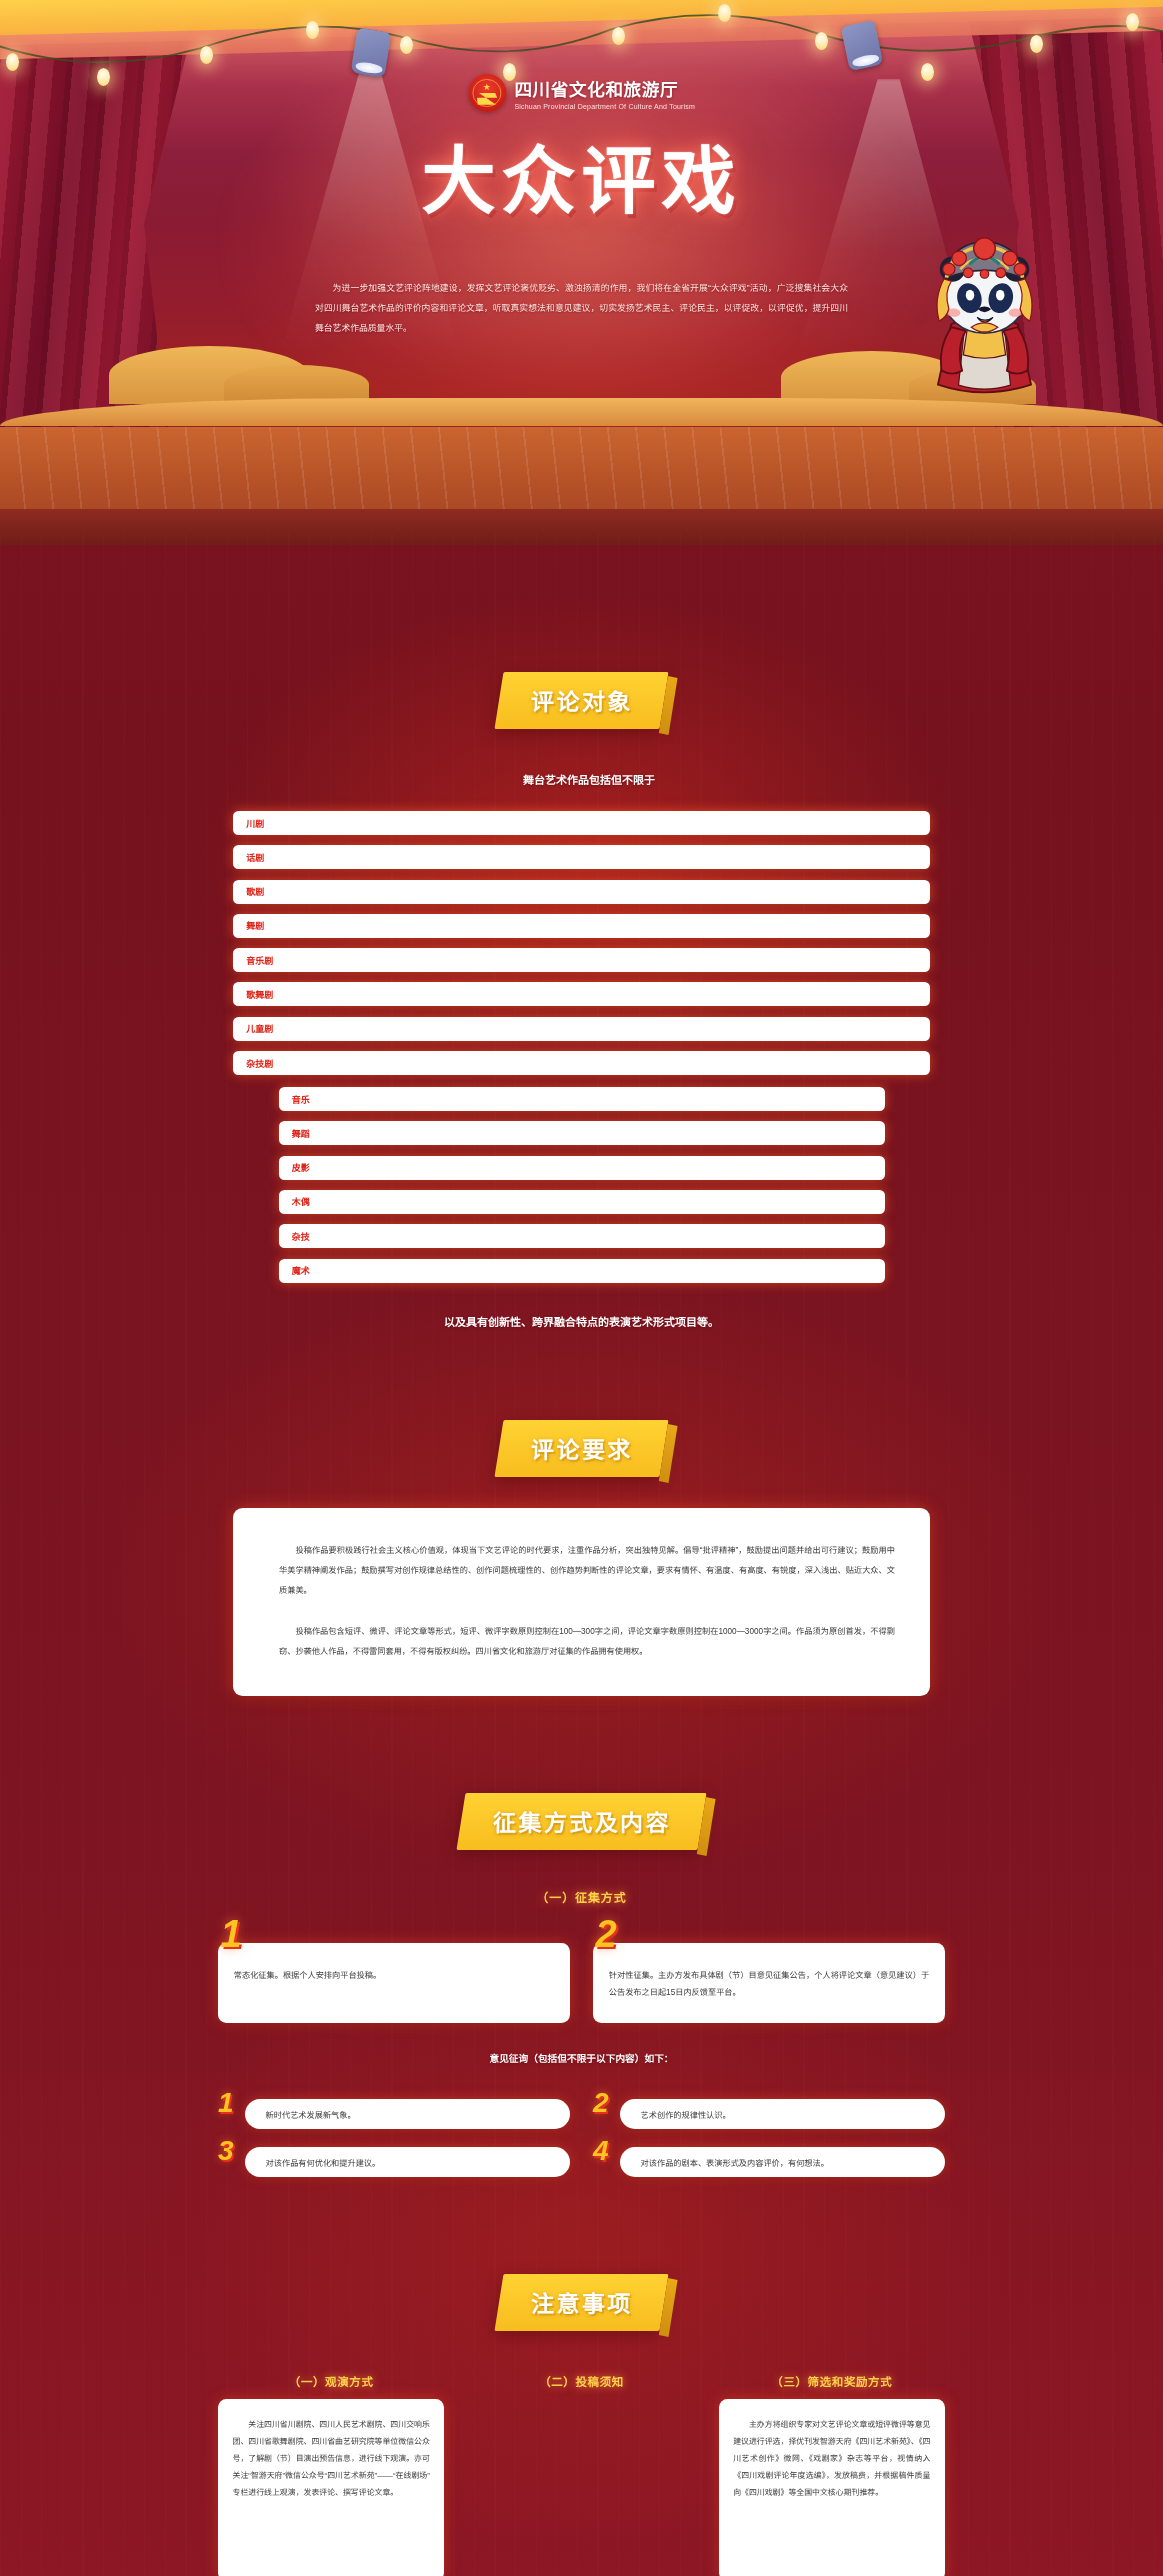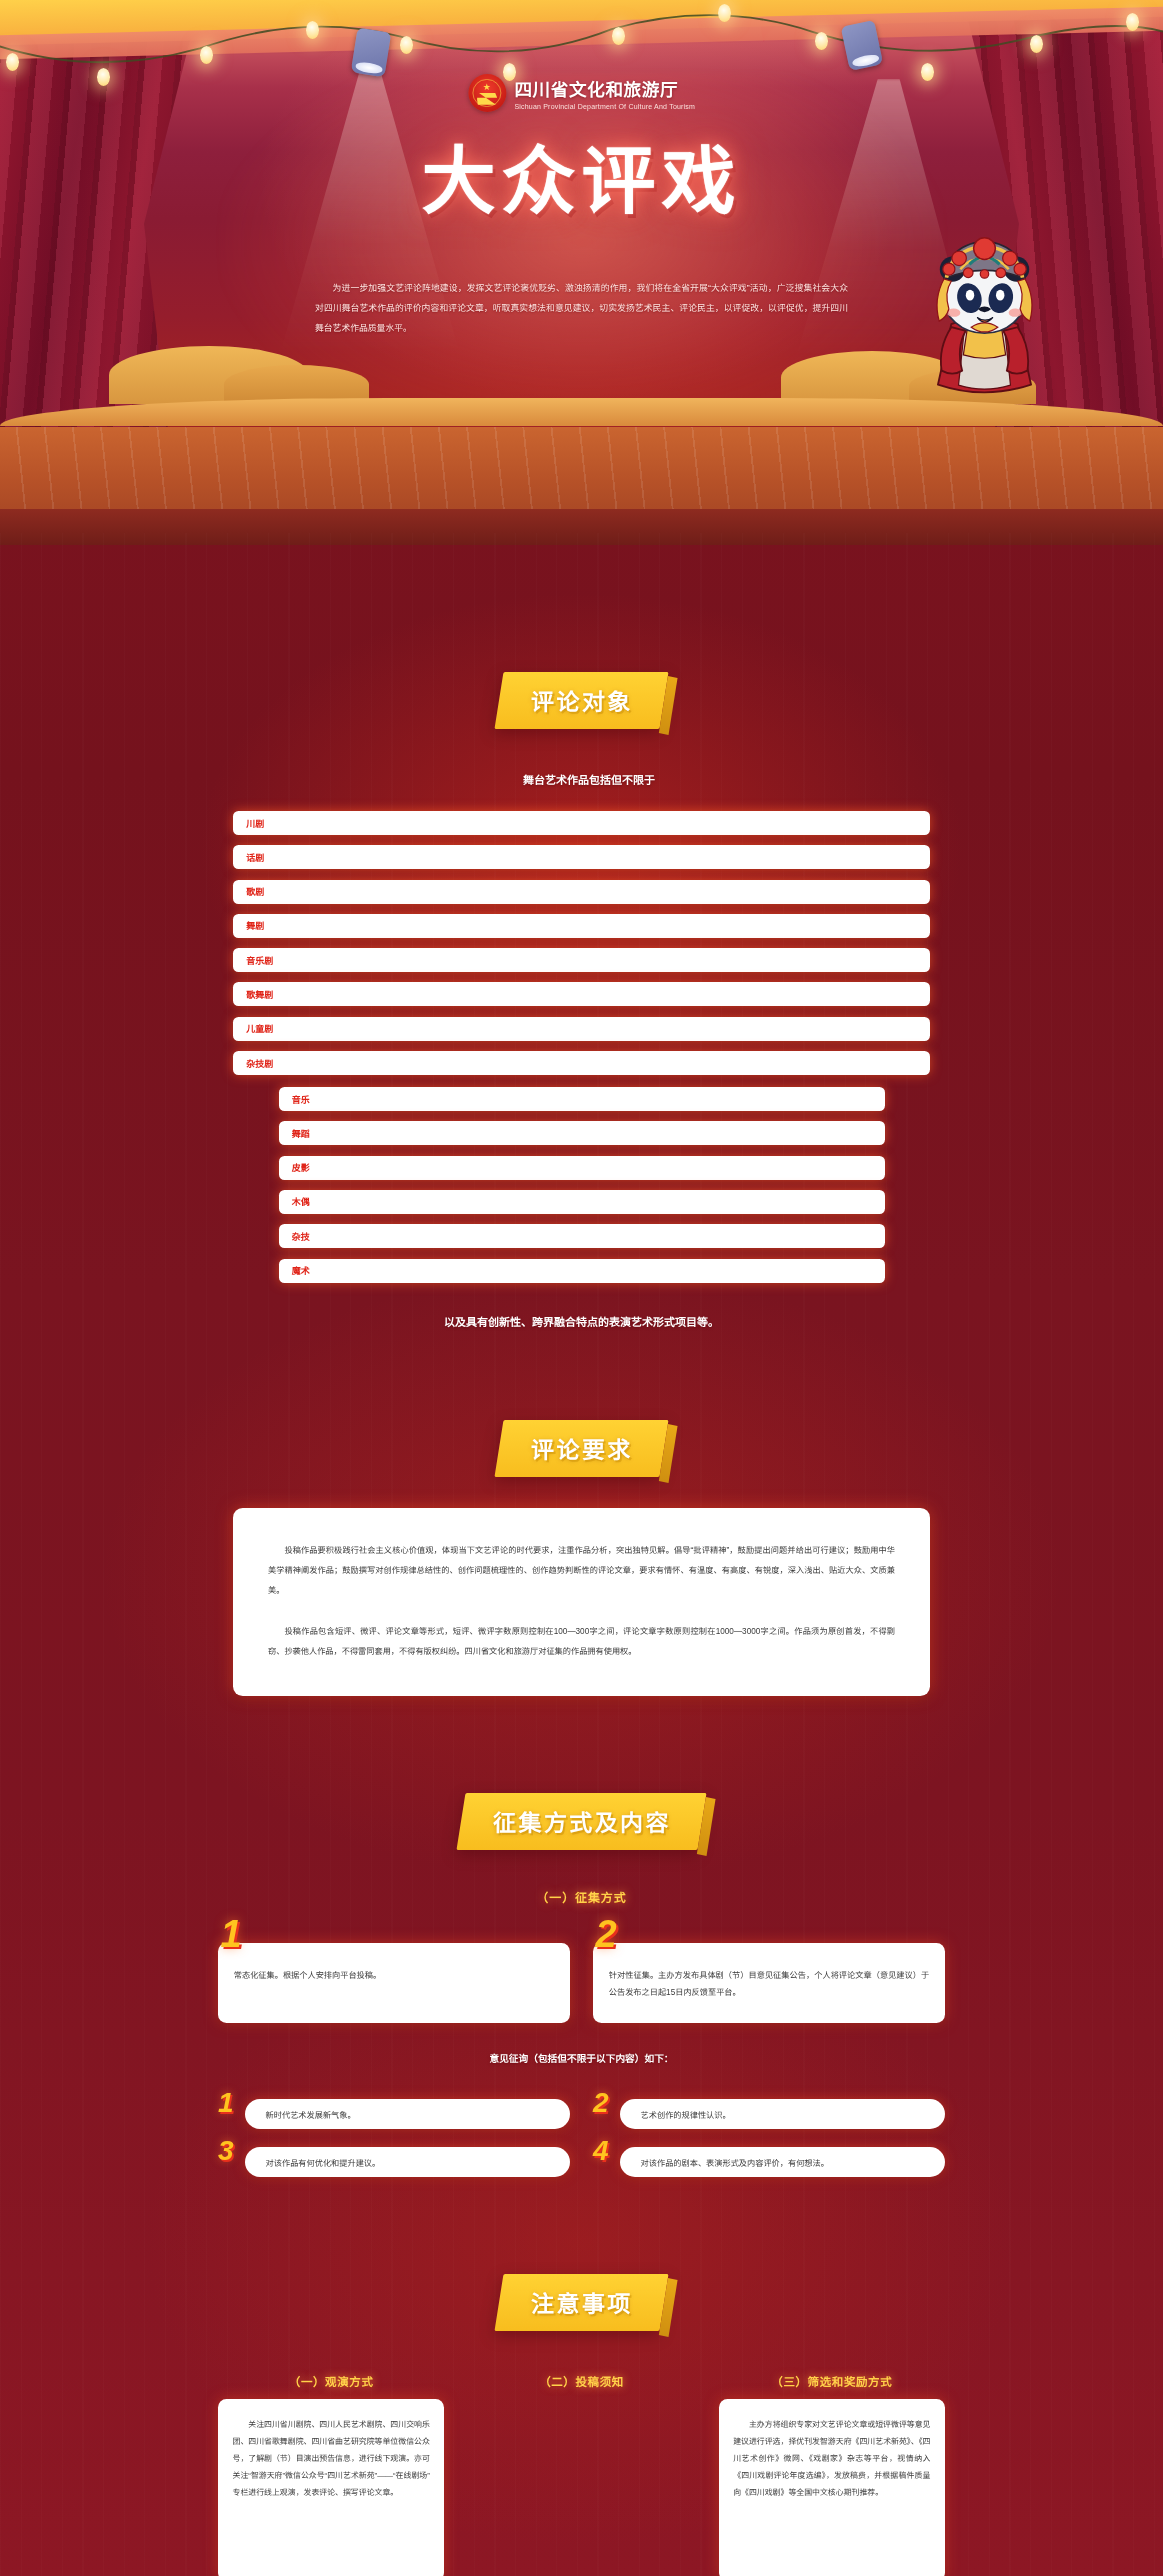--- a/index.html
+++ b/index.html
@@ -160,21 +160,21 @@
   
   .tags{display:flex;flex-wrap:wrap;justify-content:center;gap:10.3px 10.3px;
     width:727px;margin:0 auto;flex-direction:column;}
   .tag{background:#fff;color:#e02418;font-size:9px;font-weight:700;
     padding:5.5px 13.3px;border-radius:5.5px;white-space:nowrap;
     box-shadow:0 0 11px rgba(255,90,40,.75), 0 1.8px 5.5px rgba(70,0,6,.3);}
 
   
   .card{background:#fff;color:#333;border-radius:9.7px;
     box-shadow:0 0 15.8px rgba(255,80,40,.55), 0 3.6px 11px rgba(60,0,6,.35);}
-  .card p{font-size:8.2px;line-height:2.45;color:#3a3a3a;text-indent:2em;text-align:justify;}
+  .card p{font-size:8.2px;line-height:2.45;color:#3a3a3a;text-indent:2em;text-align:justify;margin-left:11px;}
 
   
   .num-row{display:flex;justify-content:center;gap:23px;width:727px;margin:0 auto;}
   .num-card{position:relative;flex:1;}
   .num-card .num{position:absolute;left:2.4px;top:-28px;
     font-size:38px;font-weight:900;font-style:italic;color:#ffc41f;line-height:1;
     text-shadow:2.4px 2.4px 0 #e8301c, 0 0 11px rgba(255,120,40,.7);}
   .num-card .body{background:#fff;border-radius:8.5px;padding:24px 15.8px 15.8px;min-height:80px;
     box-shadow:0 0 13.3px rgba(255,80,40,.5), 0 3px 8.5px rgba(60,0,6,.3);}
   .num-card .body p{font-size:8.2px;line-height:2.1;color:#3a3a3a;text-align:justify;}

